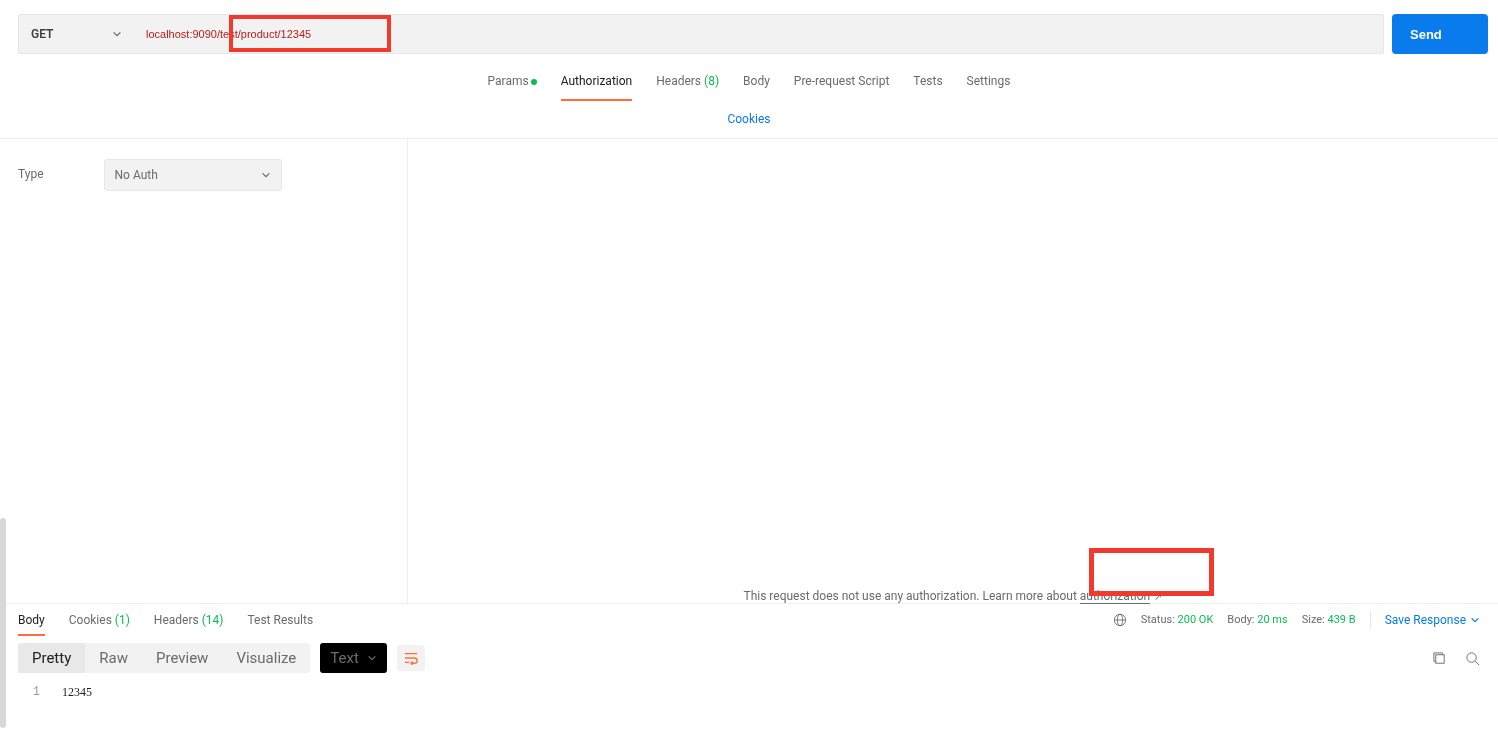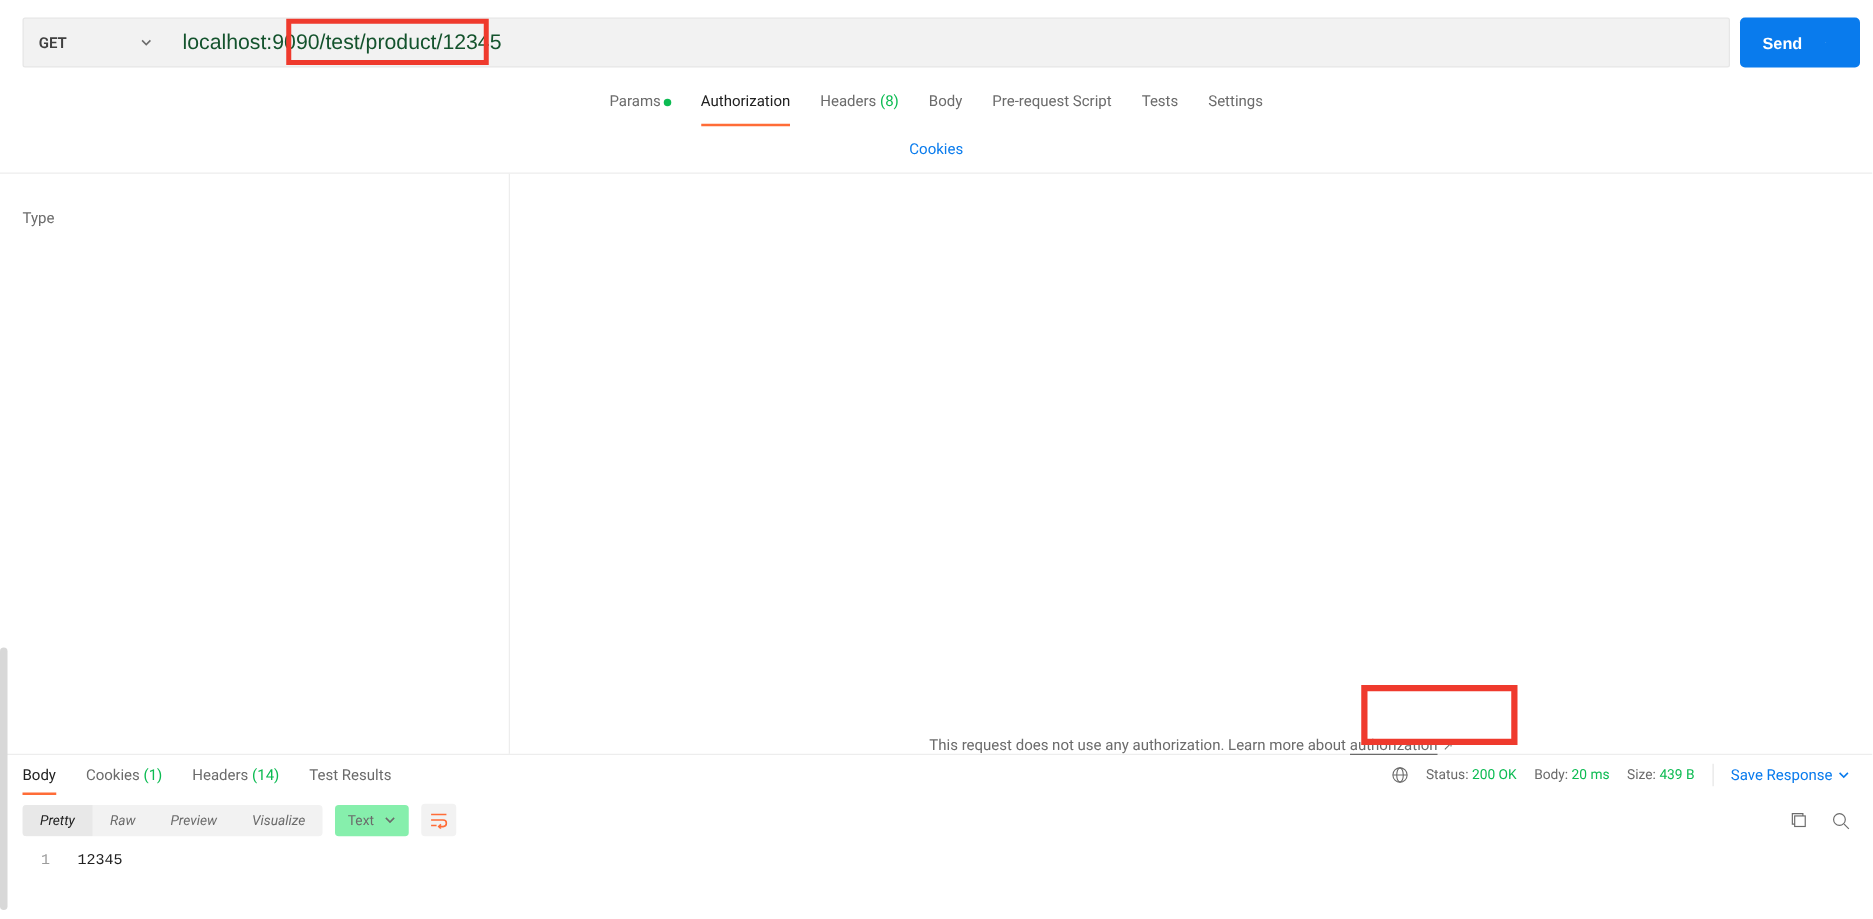--- a/index.html
+++ b/index.html
@@ -36,22 +36,22 @@
     font-size: 12px;
     color: #404040;
     cursor: pointer;
   }
   .chev-svg { width: 10px; height: 10px; }
   .url-input {
     flex: 1;
     border: none;
     background: transparent;
     padding: 0 12px;
-    font-size: 17px;
-    color: #14532d;
+    font-size: 11px;
+    color: #b91c1c;
     outline: none;
   }
   .url-highlight-box {
     position: absolute;
     border: 4px solid #ef3a2d;
     pointer-events: none;
   }
   .send-btn {
     width: 96px;
     height: 40px;
@@ -216,35 +216,34 @@
     gap: 0;
   }
   .mode-group {
     display: flex;
     background: #f2f2f2;
     border-radius: 3px;
     overflow: hidden;
   }
   .mode-btn {
     padding: 6px 14px;
-    font-size: 11px;
-    color: #6b6b6b;
-    cursor: pointer;
-    font-style: italic;
+    font-size: 15px;
+    color: #6b6b6b;
+    cursor: pointer;
   }
   .mode-btn.active {
     background: #e8e8e8;
     color: #212121;
   }
   .lang-select {
     margin-left: 10px;
-    background: #86efac;
+    background: #000000;
     border-radius: 3px;
     padding: 6px 10px;
-    font-size: 11px;
+    font-size: 15px;
     color: #6b6b6b;
     display: flex;
     align-items: center;
     gap: 8px;
     cursor: pointer;
   }
   .wrap-btn {
     margin-left: 10px;
     background: #f2f2f2;
     border-radius: 3px;
@@ -274,21 +273,21 @@
   }
   .line {
     display: flex;
     gap: 22px;
   }
   .lineno {
     color: #9c9c9c;
     width: 22px;
     text-align: right;
   }
-  .linecontent { color: #212121; }
+  .linecontent { color: #212121; font-family: Liberation Serif, serif; }
   .highlight-status {
     position: absolute;
     border: 5px solid #ef3a2d;
     pointer-events: none;
   }
   .left-scroll-hint {
     position: absolute;
     left: 0;
     top: 518px;
     width: 6px;
@@ -337,20 +336,26 @@
     <div class="req-tab"><span>Pre-request Script</span></div>
     <div class="req-tab"><span>Tests</span></div>
     <div class="req-tab"><span>Settings</span></div>
   </div>
   <div class="cookies-link"><span>Cookies</span></div>
 </div>
 
 <div class="auth-panel">
   <div class="auth-left">
     <div class="auth-type-label">Type</div>
+    <div class="auth-type-select">
+      <span>No Auth</span>
+      <svg class="chev-svg" viewBox="0 0 12 12">
+          <path d="M2 4 L6 8 L10 4" stroke="#6b6b6b" stroke-width="1.5" fill="none"></path>
+        </svg>
+    </div>
   </div>
   <div class="auth-right">
     <div>
       <span>This request does not use any authorization. Learn more about </span><a href="#"><span>authorization</span></a><span class="ext-icon">↗</span>
     </div>
   </div>
 </div>
 
 <div class="response-header">
   <div class="res-tabs">

